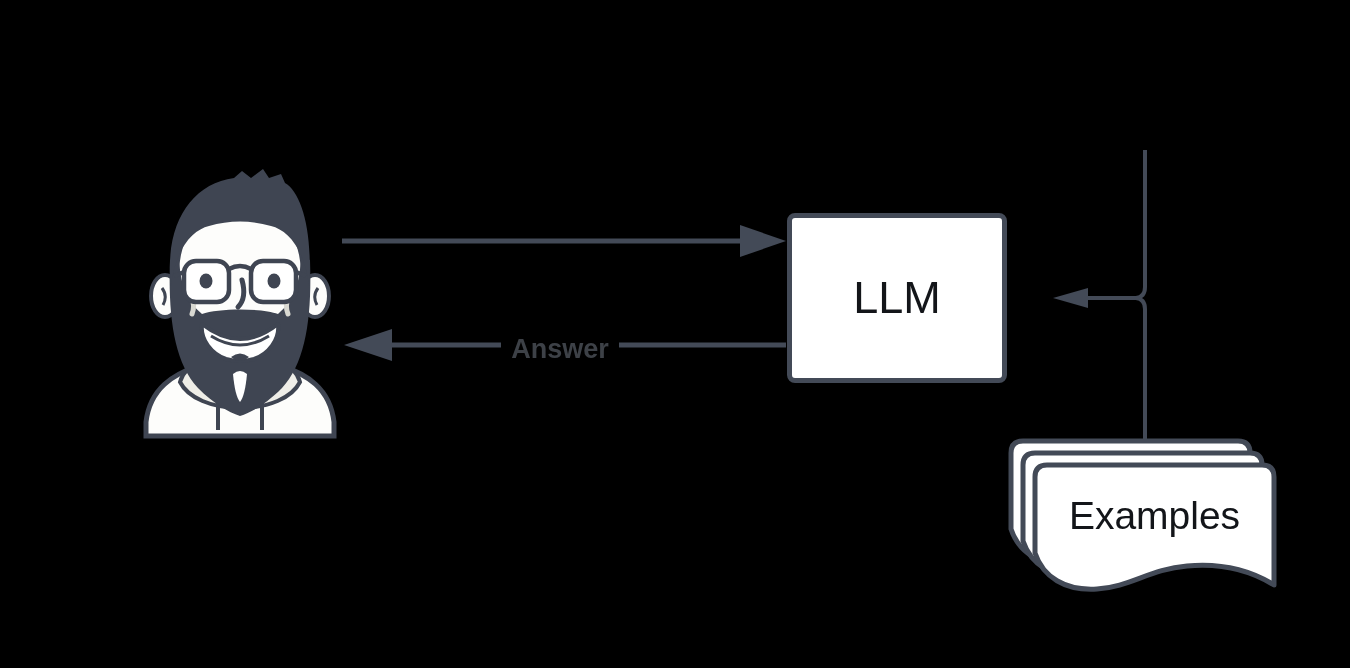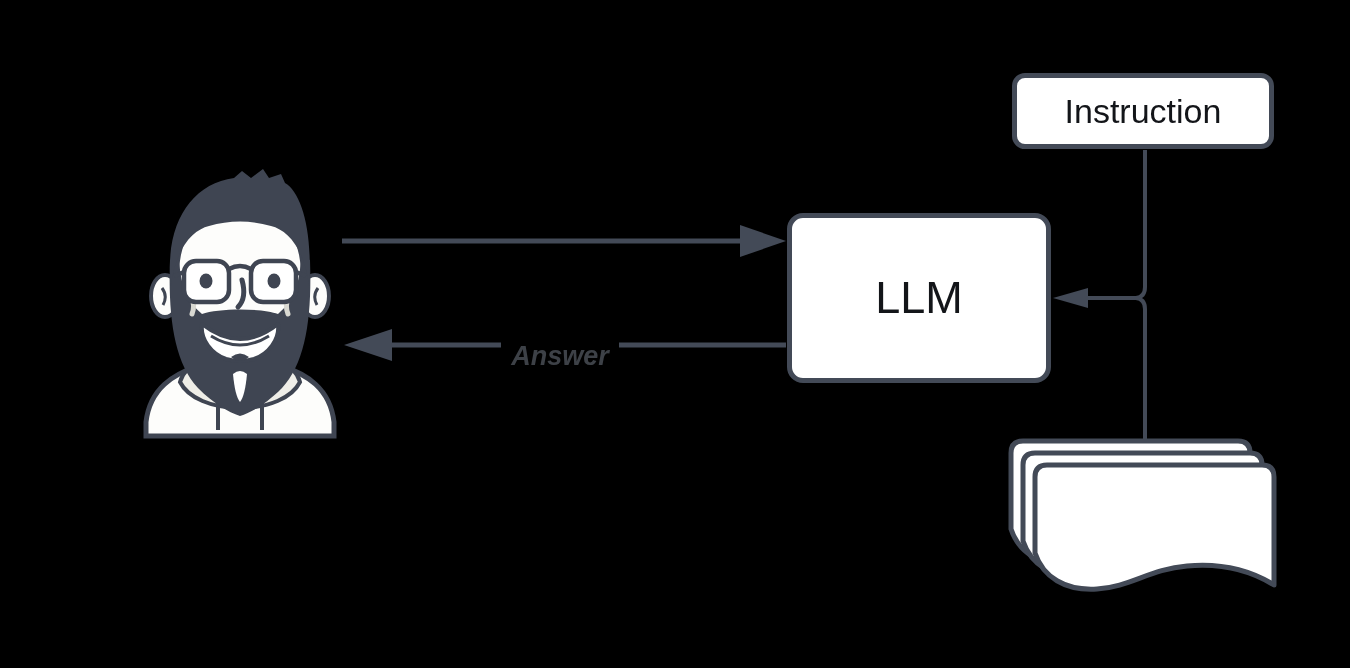--- a/index.html
+++ b/index.html
@@ -19,28 +19,28 @@
   }
   .layer{position:absolute;left:0;top:0;width:1350px;height:668px;}
   .edge-line{stroke:var(--stroke);stroke-width:5;fill:none;}
   .conn-line{stroke:var(--stroke);stroke-width:4;fill:none;}
   .arrow-head{fill:var(--stroke);}
   .node{
     position:absolute;box-sizing:border-box;background:var(--node-fill);
     border:5px solid var(--stroke);display:flex;align-items:center;justify-content:center;
     color:var(--node-text);
   }
-  .node-llm{left:787px;top:213px;width:264px;height:170px;border-radius:16px;font-size:45px;}
+  .node-llm{left:787px;top:213px;width:220px;height:170px;border-radius:8px;font-size:45px;}
   .node-instruction{left:1012px;top:73px;width:262px;height:76px;border-radius:13px;font-size:34px;}
   .edge-label{
     position:absolute;color:var(--label);font-weight:bold;font-size:27px;
     display:flex;align-items:center;justify-content:center;white-space:nowrap;
   }
   .label-question{left:377px;top:196px;width:320px;height:36px;}
-  .label-answer{left:440px;top:338px;width:240px;height:36px;font-style:italic;}
+  .label-answer{left:440px;top:331px;width:240px;height:36px;}
   .label-answer span{background:var(--bg);padding:0 10px;}
   .examples-label{
     position:absolute;left:1035px;top:494px;width:239px;text-align:center;
     color:var(--node-text);font-size:39px;
   }
   
   .ink{fill:var(--ink);}
   .stroke-ink{stroke:var(--ink);fill:none;}
   .paper{fill:var(--node-fill);stroke:var(--stroke);stroke-width:5;stroke-linejoin:round;}
   .skin{fill:#fdfdfb;stroke:var(--ink);stroke-width:4;}
@@ -111,22 +111,20 @@
       <path class="paper" transform="translate(9,3)" d="M12,0 H227 Q239,0 239,12 V120 C215,105 185,98 152,101 C115,104 95,122 62,124 C30,126 8,112 0,88 V12 Q0,0 12,0 Z"></path>
       <path class="paper" transform="translate(21,15)" d="M12,0 H227 Q239,0 239,12 V120 C215,105 185,98 152,101 C115,104 95,122 62,124 C30,126 8,112 0,88 V12 Q0,0 12,0 Z"></path>
       <path class="paper" transform="translate(33,27)" d="M12,0 H227 Q239,0 239,12 V120 C215,105 185,98 152,101 C115,104 95,122 62,124 C30,126 8,112 0,88 V12 Q0,0 12,0 Z"></path>
     </g>
   </svg>
 
   <div class="node node-llm">
     <span>LLM</span>
   </div>
 
-  <div class="node node-instruction">
-    <span>Instruction</span>
-  </div>
 
+  <div class="examples-label">Examples</div>
 
   <div class="edge-label label-answer">
     <span>Answer</span>
   </div>
 
 </div>
 
 </body></html>

